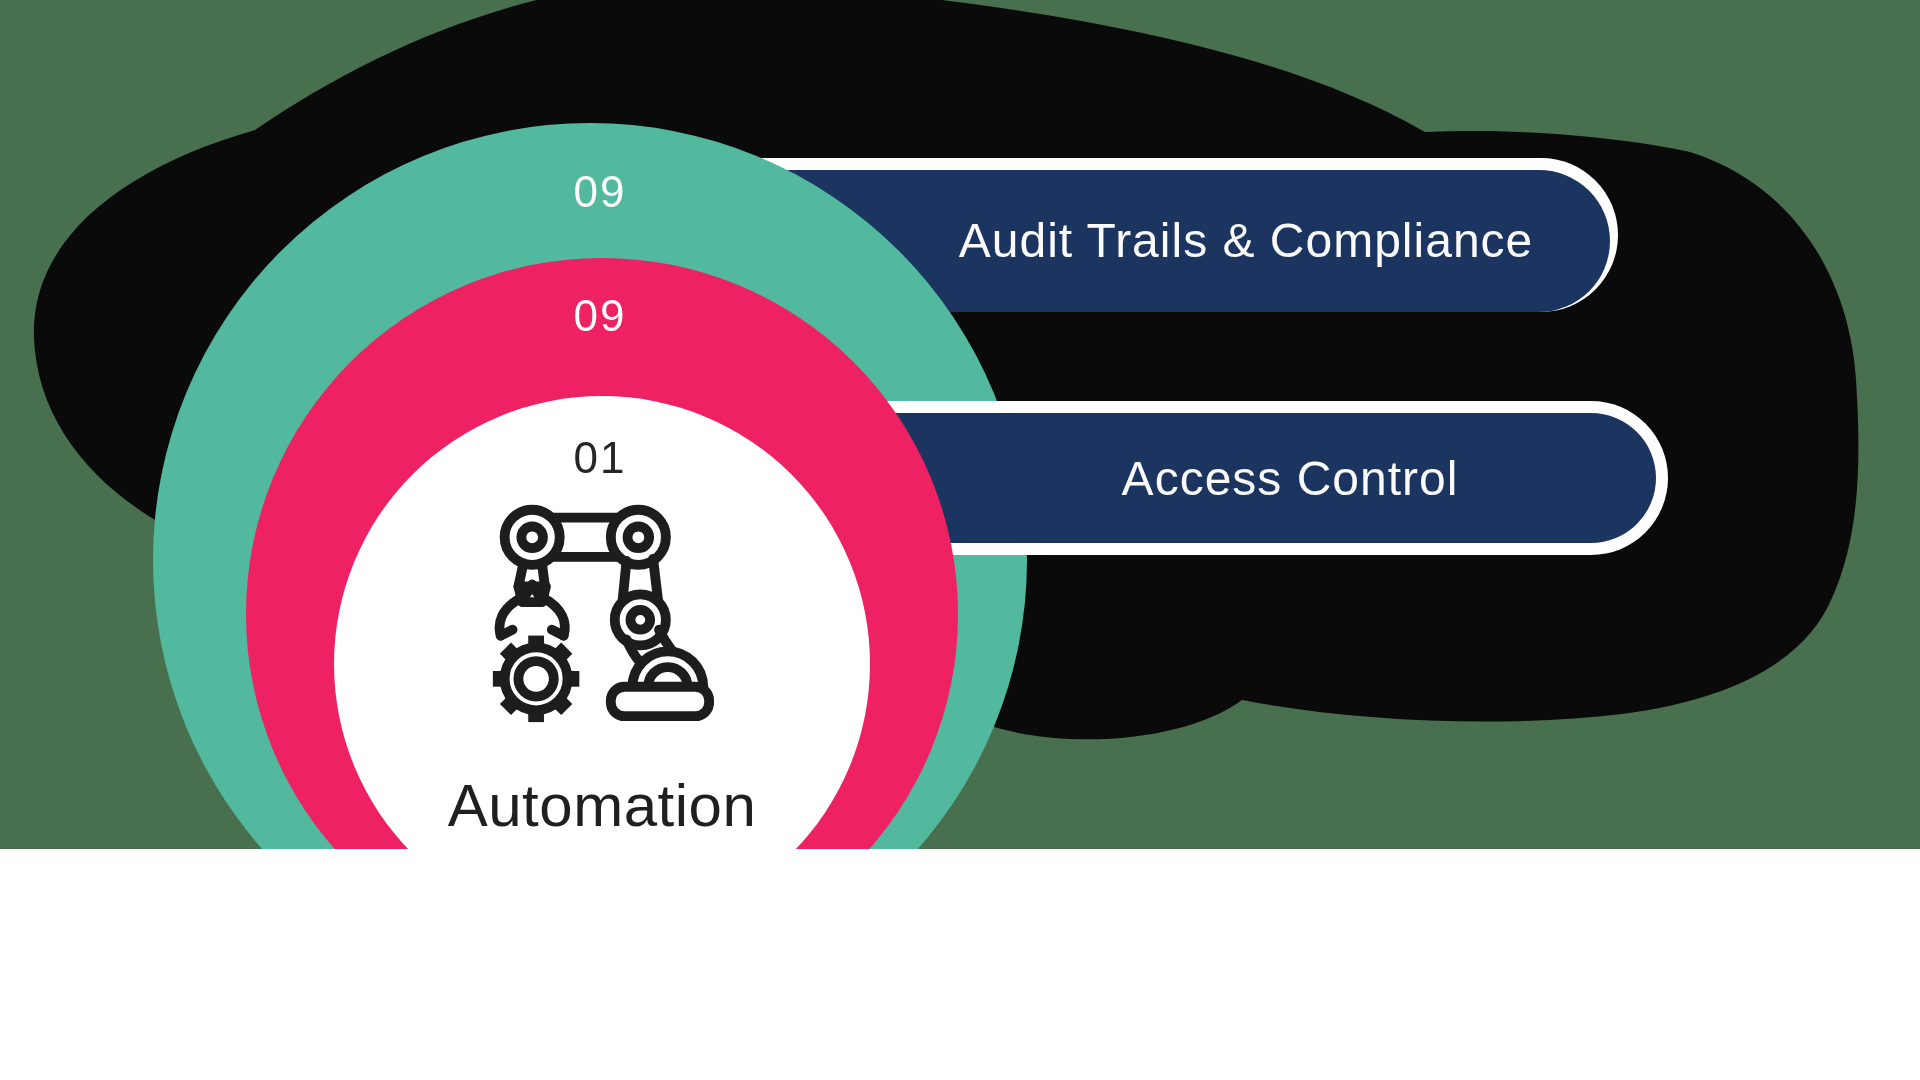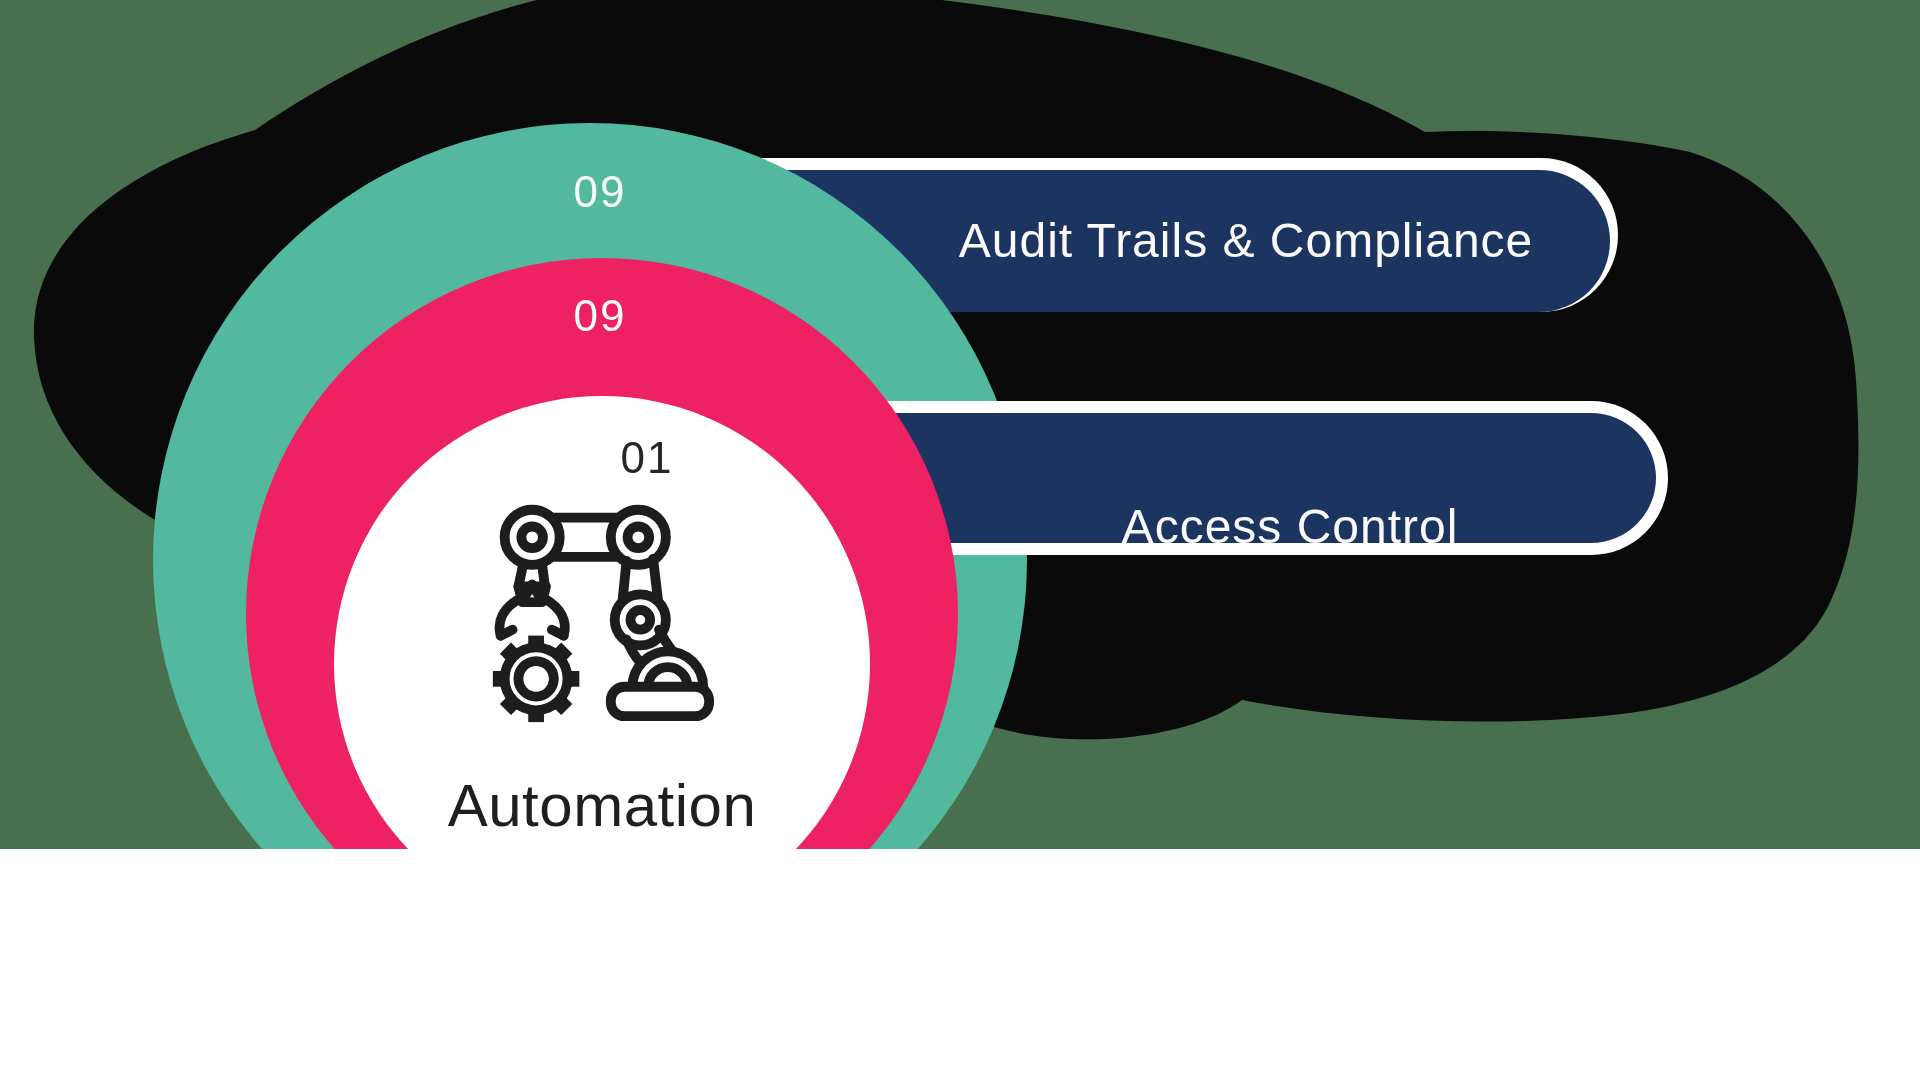--- a/index.html
+++ b/index.html
@@ -19,33 +19,33 @@
   .banner-audit .pill-white{inset:0;border-radius:0 77px 77px 0;}
   .banner-access .pill-white{inset:0;border-radius:77px;}
   .pill-navy{position:absolute;background:#1C3560;}
   .banner-audit .pill-navy{left:0;top:12px;right:8px;bottom:0;border-radius:0 71px 71px 0;}
   .banner-access .pill-navy{left:0;top:12px;right:12px;bottom:12px;border-radius:65px;}
   .banner-label{
     position:absolute;transform:translate(-50%,-50%);
     color:#FAFAFA;font-size:48px;font-weight:400;letter-spacing:1px;white-space:nowrap;
   }
   .banner-audit .banner-label{left:626px;top:82px;}
-  .banner-access .banner-label{left:510px;top:77px;margin-top:48px;}
+  .banner-access .banner-label{left:510px;top:77px;}
   
   .ring{position:absolute;border-radius:50%;}
   .ring-outer{left:153px;top:123px;width:874px;height:874px;background:#52B99E;z-index:3;}
   .ring-middle{left:246px;top:258px;width:712px;height:712px;background:#EE2163;z-index:5;}
   .ring-inner{left:334px;top:396px;width:536px;height:536px;background:#FFFFFF;z-index:6;}
   .ring-number{
     position:absolute;transform:translate(-50%,-50%);
     font-size:44px;font-weight:500;letter-spacing:2px;color:#FAFAFA;white-space:nowrap;
   }
   .ring-outer .ring-number{left:447px;top:69px;}
   .ring-middle .ring-number{left:354px;top:58px;}
-  .ring-inner .ring-number{left:266px;top:62px;color:#262626;margin-left:47px;}
+  .ring-inner .ring-number{left:266px;top:62px;color:#262626;}
   .core-icon{position:absolute;left:143px;top:100px;width:246px;height:232px;}
   .core-title{
     position:absolute;left:0;right:0;top:379px;
     text-align:center;color:#1f1f1f;font-size:60px;font-weight:500;
     line-height:62px;letter-spacing:0.5px;
   }
 </style>
 </head>
 <body>
 

